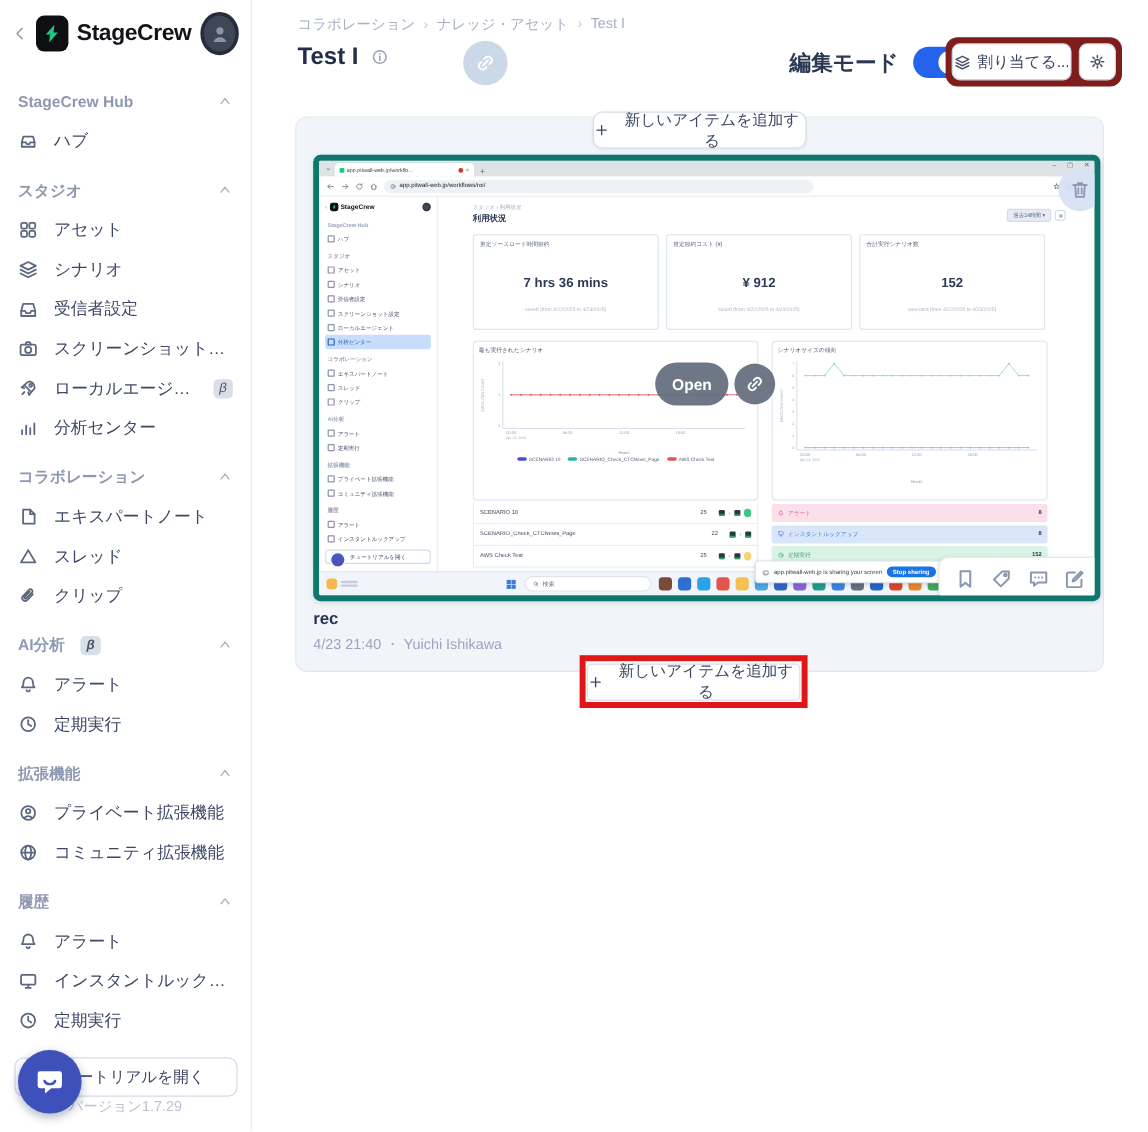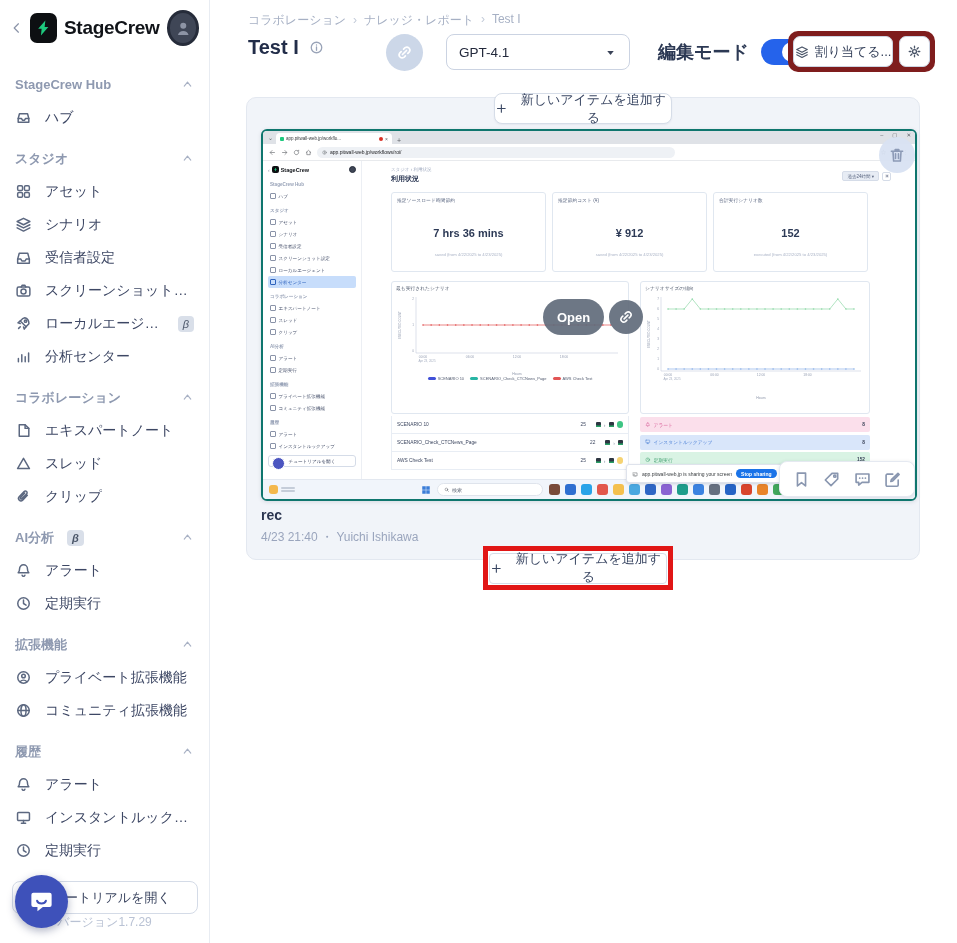--- a/index.html
+++ b/index.html
@@ -54,21 +54,21 @@
   .add-btn{display:flex;align-items:center;justify-content:center;gap:8px;background:#fff;border:1px solid #d6dde8;border-radius:8px;font-size:13px;color:#3a4763;font-family:inherit;cursor:pointer;box-shadow:0 1px 2px rgba(30,40,80,.06)}
   .add-btn .xs{width:13px;height:13px;color:#3a4763}
   .add-btn.top{position:absolute;left:283px;top:93px;width:178px;height:31px;z-index:3}
   .card{position:absolute;left:35px;top:97px;width:674px;height:463px;background:#f1f4f9;border:1px solid #e3e8f0;border-radius:10px}
   .red-box{position:absolute;left:272px;top:546px;width:190px;height:44px;border:5px solid #e11616;display:flex;align-items:center;justify-content:center;z-index:3;background:#fff}
   .red-box .add-btn{width:178px;height:31px;border-radius:4px;box-shadow:none}
   .caption{position:absolute;left:14px;top:409px;font-size:14px;font-weight:700;color:#2b3550}
   .meta{position:absolute;left:14px;top:431px;font-size:12px;color:#9aa5bd}
 
   
-  .thumb{position:absolute;left:14px;top:31px;width:656px;height:372px;background:#fff;border:2px solid #0f766e;border-radius:6px;overflow:hidden;box-shadow:0 1px 4px rgba(20,30,60,.12);cursor:pointer}
+  .thumb{position:absolute;left:14px;top:31px;width:656px;height:372px;background:#fff;border:5px solid #0f766e;border-radius:6px;overflow:hidden;box-shadow:0 1px 4px rgba(20,30,60,.12);cursor:pointer}
   .tab-strip{height:13px;background:#dfe2e7;display:flex;align-items:flex-end;padding:0 5px;position:relative}
   .tchv{font-size:6px;color:#5f6368;align-self:center;margin-right:3px}
   .tab{width:116px;height:11px;background:#fff;border-radius:4px 4px 0 0;display:flex;align-items:center;gap:2px;padding:0 4px;overflow:hidden}
   .fav{width:4px;height:4px;background:#1ec97e;border-radius:1px;flex:0 0 auto}
   .tab-title{font-size:4.5px;color:#3c4043;white-space:nowrap;overflow:hidden;flex:1}
   .recdot{width:4px;height:4px;border-radius:50%;background:#d93025;flex:0 0 auto}
   .tclose{font-size:5px;color:#5f6368}
   .tplus{font-size:7px;color:#5f6368;margin-left:5px}
   .win-controls{position:absolute;right:4px;top:1px;display:flex;gap:9px;font-size:5.5px;color:#5f6368}
   .url-row{height:17px;background:#fff;display:flex;align-items:center;gap:5px;padding:0 6px;border-bottom:1px solid #e8eaed}
@@ -402,21 +402,21 @@
           </svg>
         </span>
       </div>
   </aside>
 
   <main class="main">
 
     <div class="breadcrumb">
 
     <span class="crumb">コラボレーション</span>
-        <span class="crumb">ナレッジ・レポート</span>
+        <span class="crumb">ナレッジ・アセット</span>
         <span class="crumb">Test I</span>
       </div>
 
     <div class="title-row">
       <h1>Test I</h1>
       <span class="info ico" data-icon="info-icon">
           <svg viewBox="0 0 16 16" fill="none" stroke="currentColor" stroke-width="1.4" stroke-linecap="round" stroke-linejoin="round">
             <circle cx="8" cy="8" r="5.6"></circle>
             <path d="M8 7.4V11"></path>
             <path d="M8 5.2v.1"></path>
@@ -427,28 +427,20 @@
     <button class="link-btn">
       <span class="ico" data-icon="link-icon" style="width:100%;height:100%">
           <svg viewBox="0 0 16 16" fill="none" stroke="currentColor" stroke-width="1.4" stroke-linecap="round" stroke-linejoin="round">
             <path d="M6.3 9.7l3.4-3.4"></path>
             <path d="M5.2 7.2 3.9 8.5a2.6 2.6 0 0 0 3.6 3.6l1.3-1.3"></path>
             <path d="M10.8 8.8l1.3-1.3a2.6 2.6 0 0 0-3.6-3.6L7.2 5.2"></path>
           </svg>
         </span>
     </button>
 
-    <div class="select">
-      <span>GPT-4.1</span>
-      <span class="caret" data-icon="caret-down-icon">
-          <svg viewBox="0 0 16 16">
-            <path d="M4 6l4 5 4-5z" fill="currentColor"></path>
-          </svg>
-        </span>
-    </div>
 
     <div class="edit-wrap">
       <span class="edit-label">編集モード</span>
       <span class="toggle">
           <span class="knob"></span>
         </span>
     </div>
 
     <div class="hdr-group">
       <button class="assign-btn">

